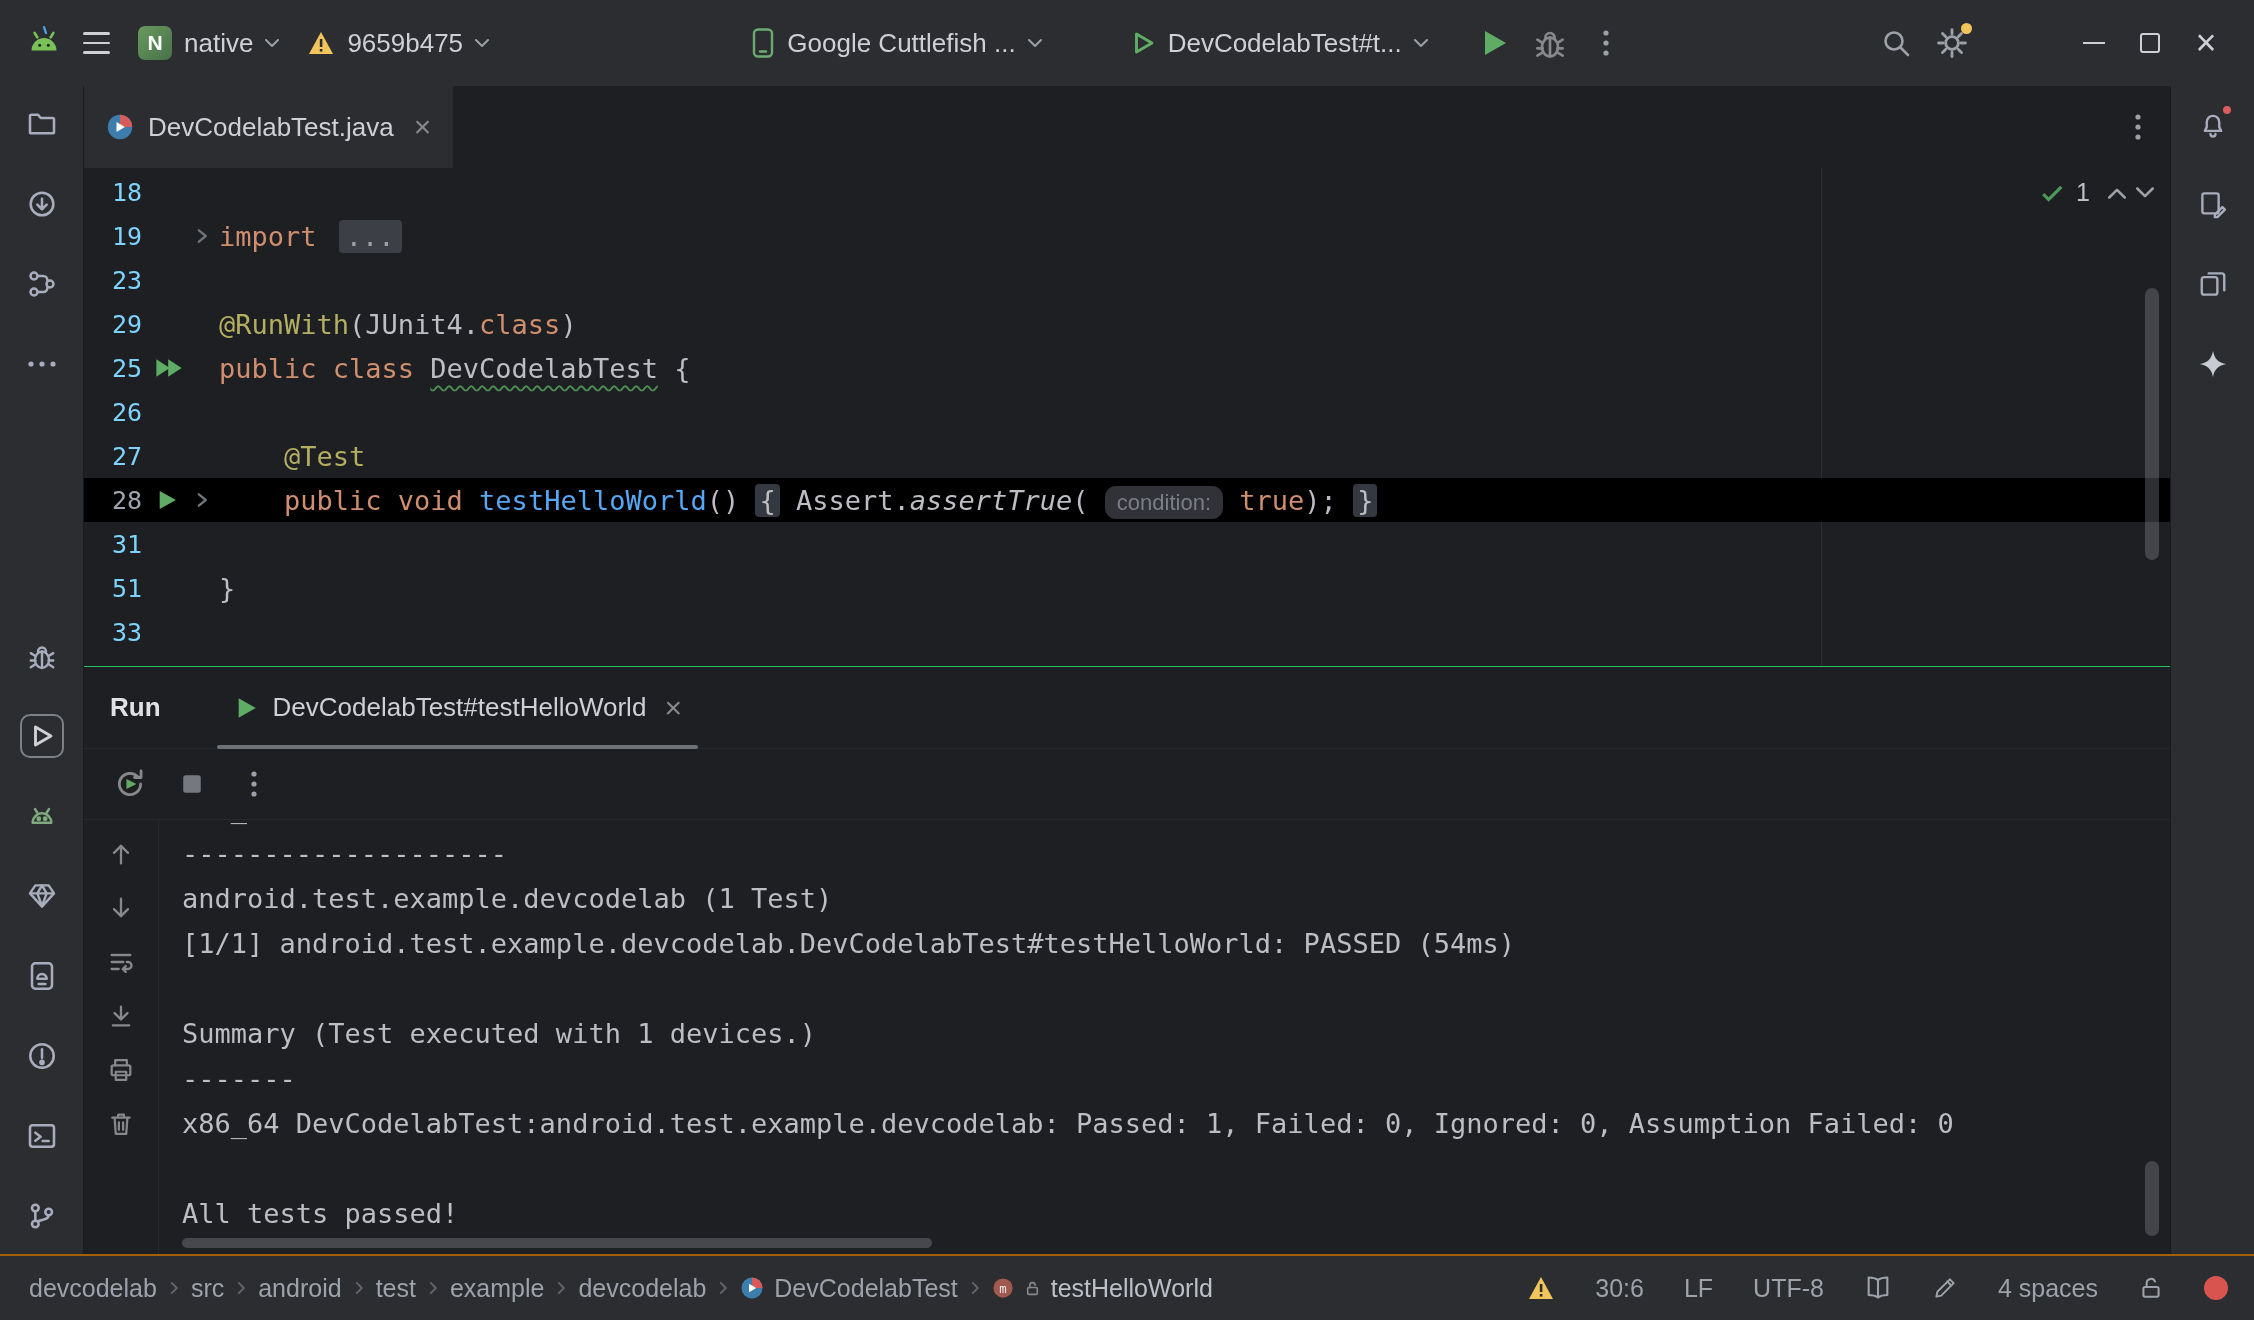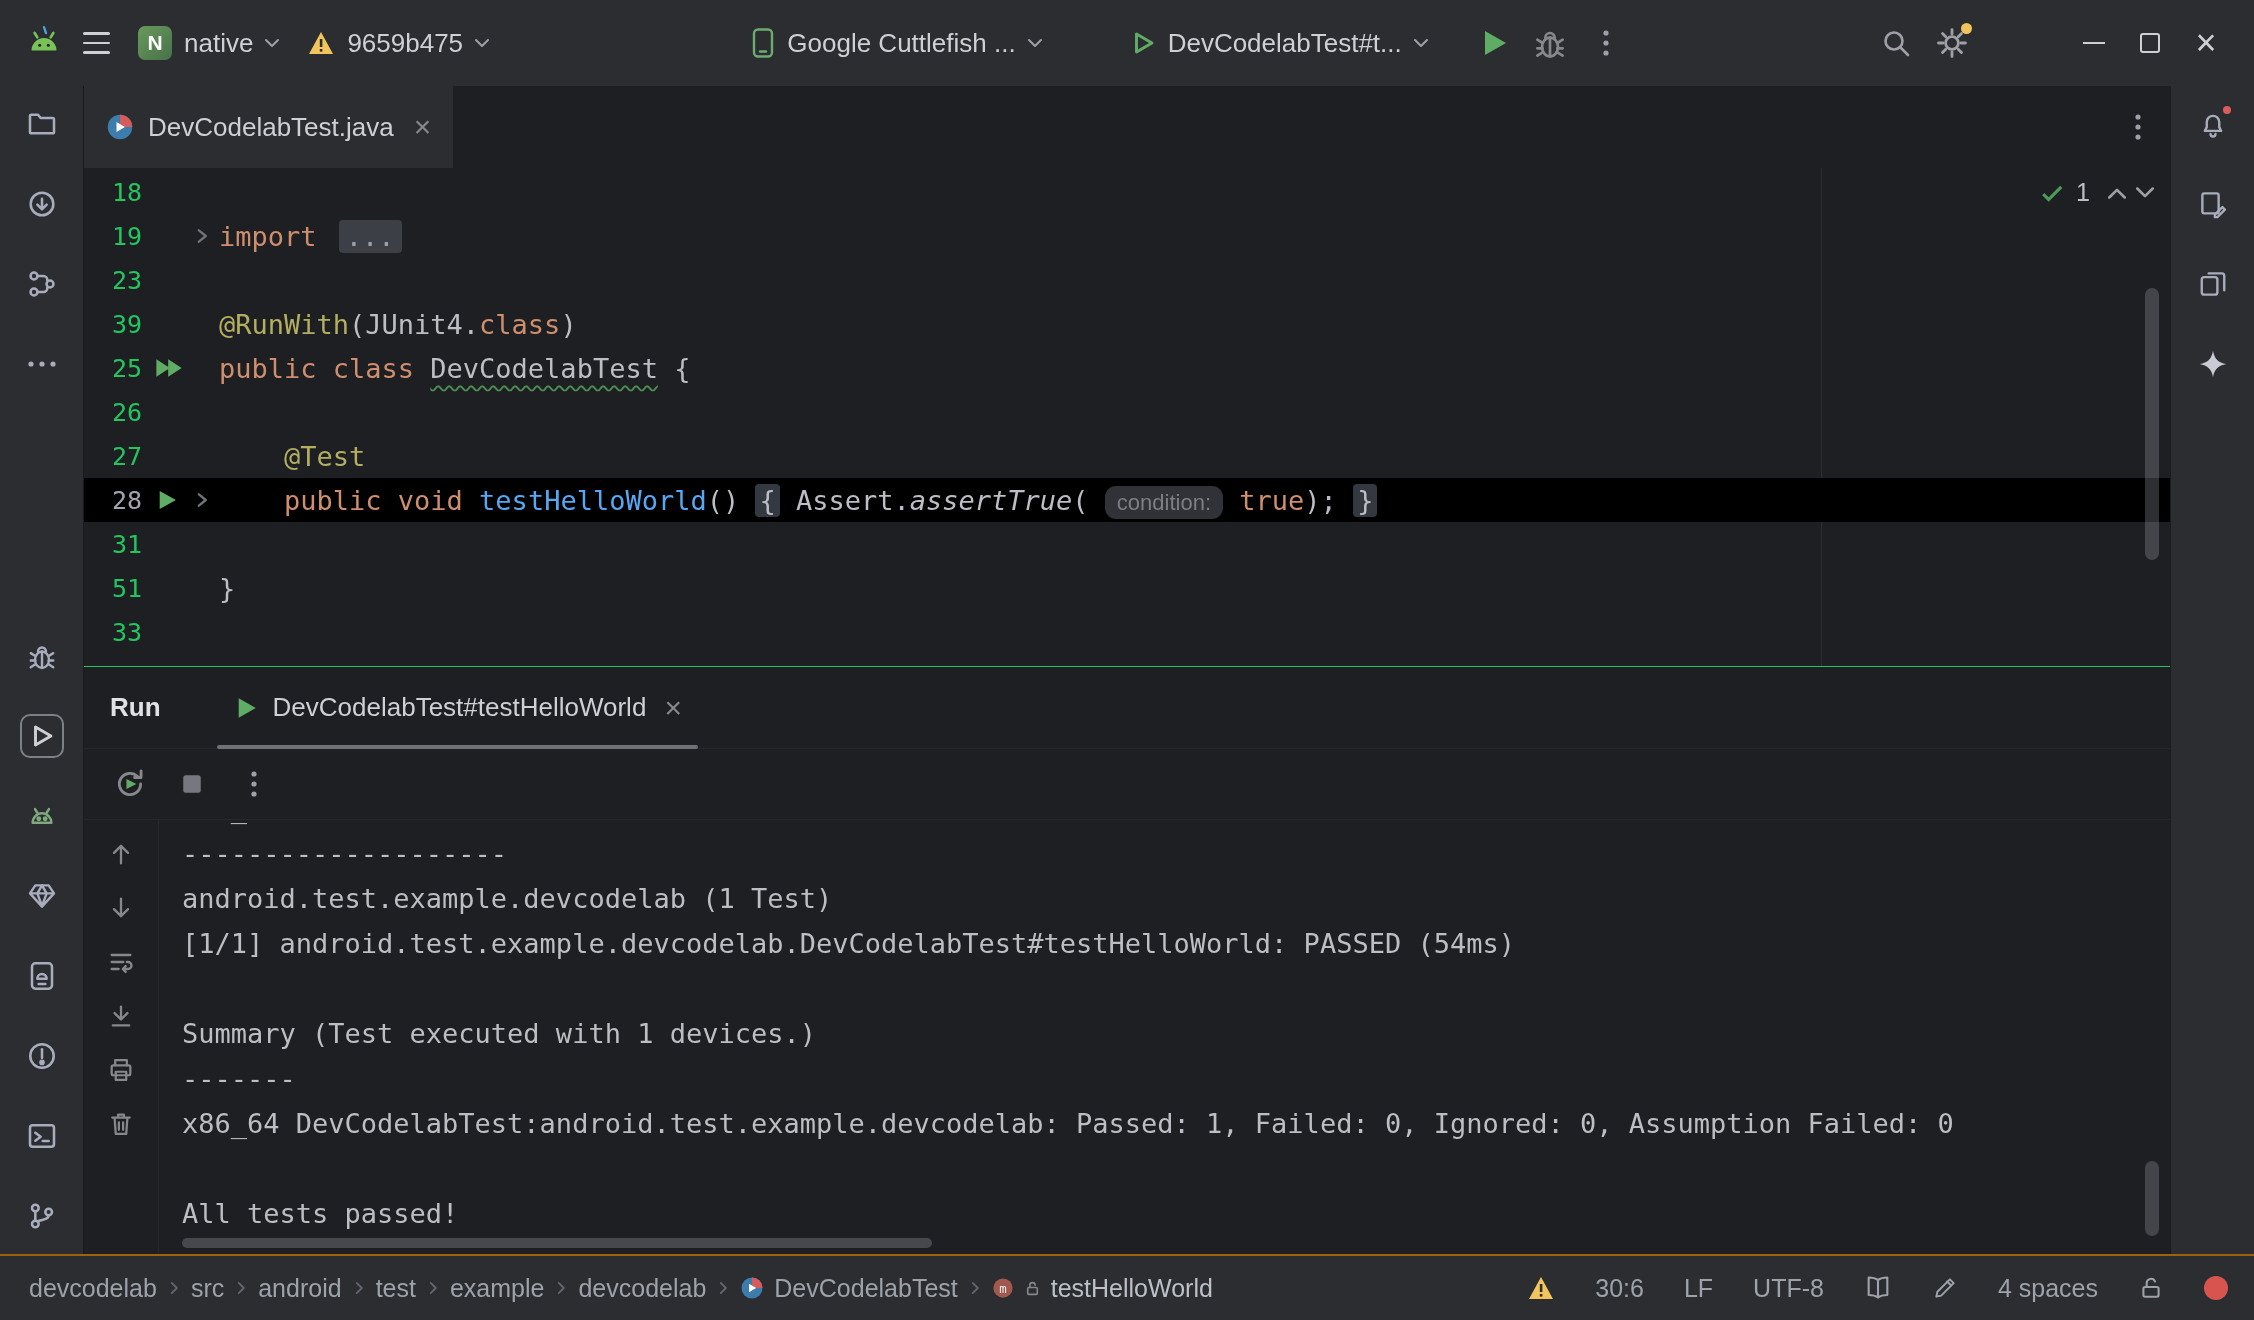--- a/index.html
+++ b/index.html
@@ -49,21 +49,21 @@
   .etab{background:#2b2d30;display:flex;align-items:center;gap:14px;padding:0 22px;color:#ced0d6;white-space:nowrap;}
   .etab .close-x{color:#87888c;font-size:30px;line-height:1;margin-left:6px;}
   .tabbar-actions{margin-left:auto;display:flex;align-items:center;padding-right:28px;}
 
   
   .editor{height:498px;position:relative;background:#1e1f22;overflow:hidden;flex:none;padding-top:2px;
     font-family:"DejaVu Sans Mono",monospace;font-size:27px;}
   .margin-guide{position:absolute;left:1737px;top:0;bottom:0;width:1px;background:#2b2e33;}
   .crow{display:flex;align-items:center;height:44px;position:relative;}
   .crow.current{background:#000000;}
-  .lnum{width:58px;text-align:right;color:#22c55e;font-size:25px;flex:none;}
+  .lnum{width:58px;text-align:right;color:#7dd3fc;font-size:25px;flex:none;}
   .crow.current .lnum{color:#a1a6ae;}
   .gicons{width:77px;height:44px;position:relative;flex:none;}
   .gicons .runicon{position:absolute;left:12px;top:9px;}
   .gicons .foldchev{position:absolute;left:50px;top:12px;}
   .ctext{white-space:pre;}
   .tk-kw{color:#cf8e6d;}
   .tk-ann{color:#b3ae60;}
   .tk-pl{color:#bcbec4;}
   .tk-method{color:#56a8f5;}
   .tk-call{color:#bcbec4;font-style:italic;}
@@ -350,21 +350,21 @@
                 </span>
               </span>
               <span class="ctext"><span class="tk-kw">import </span><span class="tk-foldbox">...</span></span>
             </div>
             <div class="crow">
               <span class="lnum">23</span>
               <span class="gicons"></span>
               <span class="ctext"></span>
             </div>
             <div class="crow">
-              <span class="lnum">39</span>
+              <span class="lnum">29</span>
               <span class="gicons"></span>
               <span class="ctext"><span class="tk-ann">@RunWith</span><span class="tk-pl">(JUnit4.</span><span class="tk-kw">class</span><span class="tk-pl">)</span></span>
             </div>
             <div class="crow">
               <span class="lnum">25</span>
               <span class="gicons">
                 <span class="runicon">
                   <svg width="30" height="26" viewBox="0 0 19 16">
                     <path d="M1.5 2.5v11L10 8Z" fill="#5fad65"></path>
                     <path d="M9 2.5v11L17.5 8Z" fill="#5fad65"></path>

